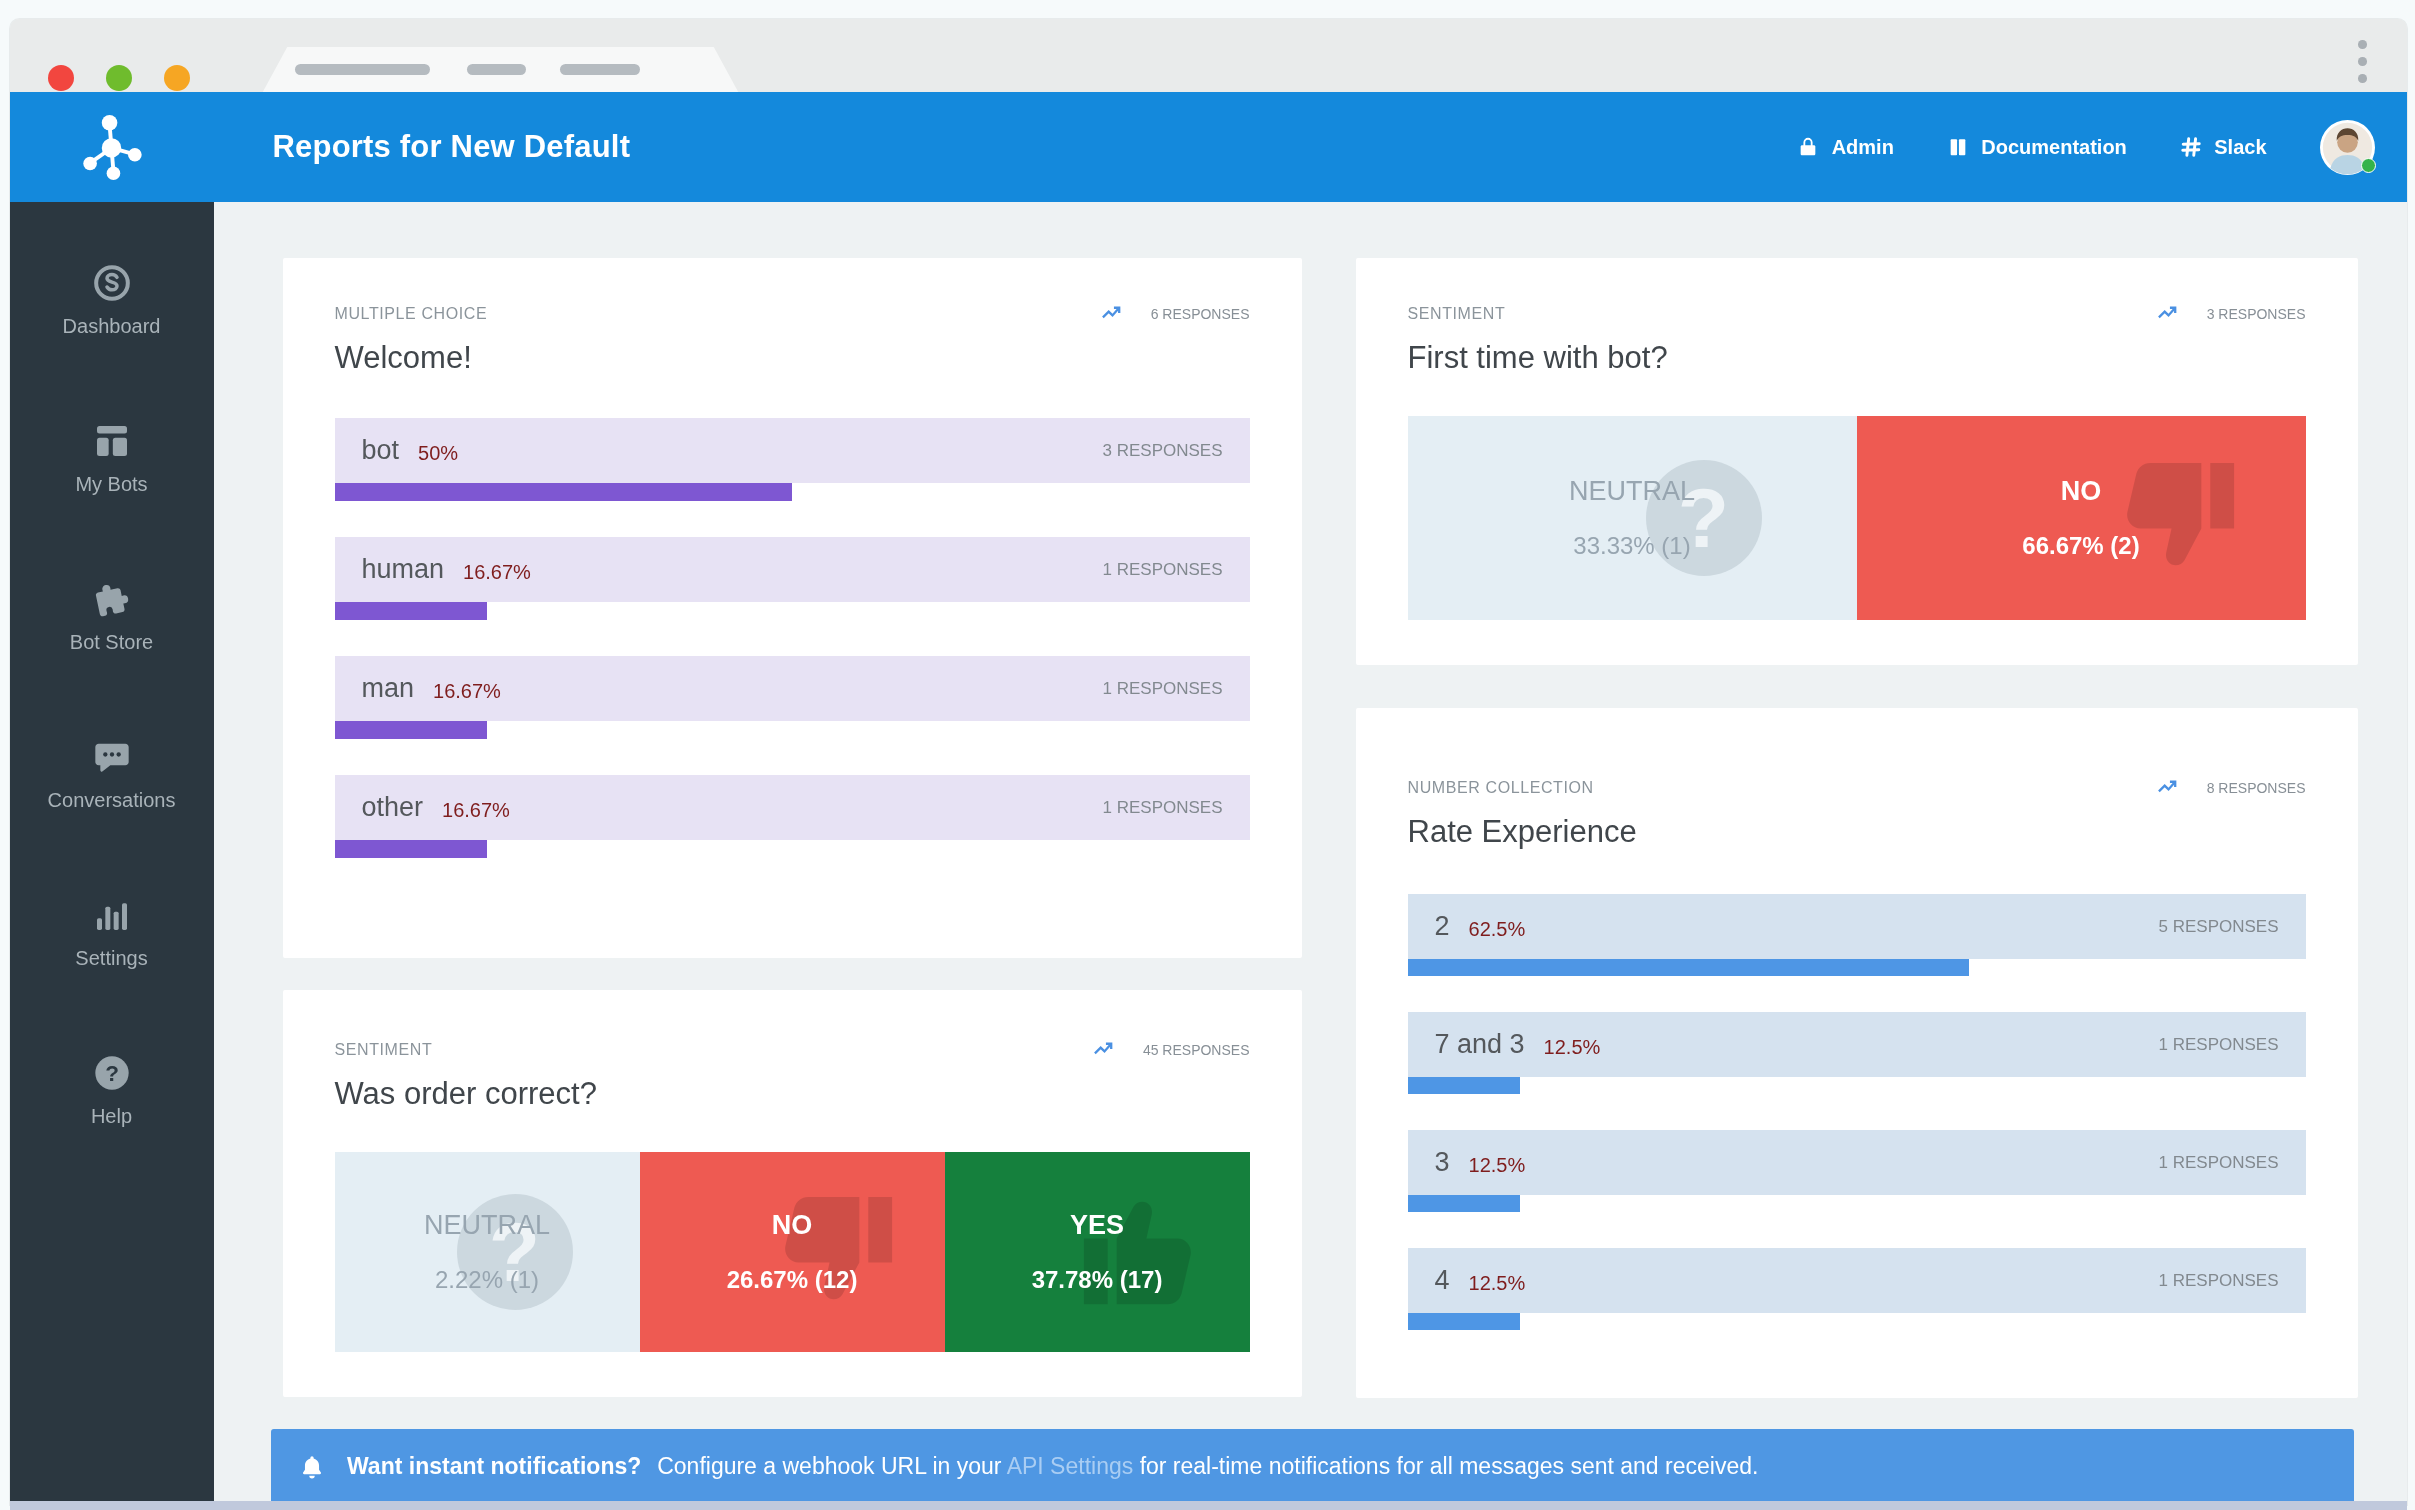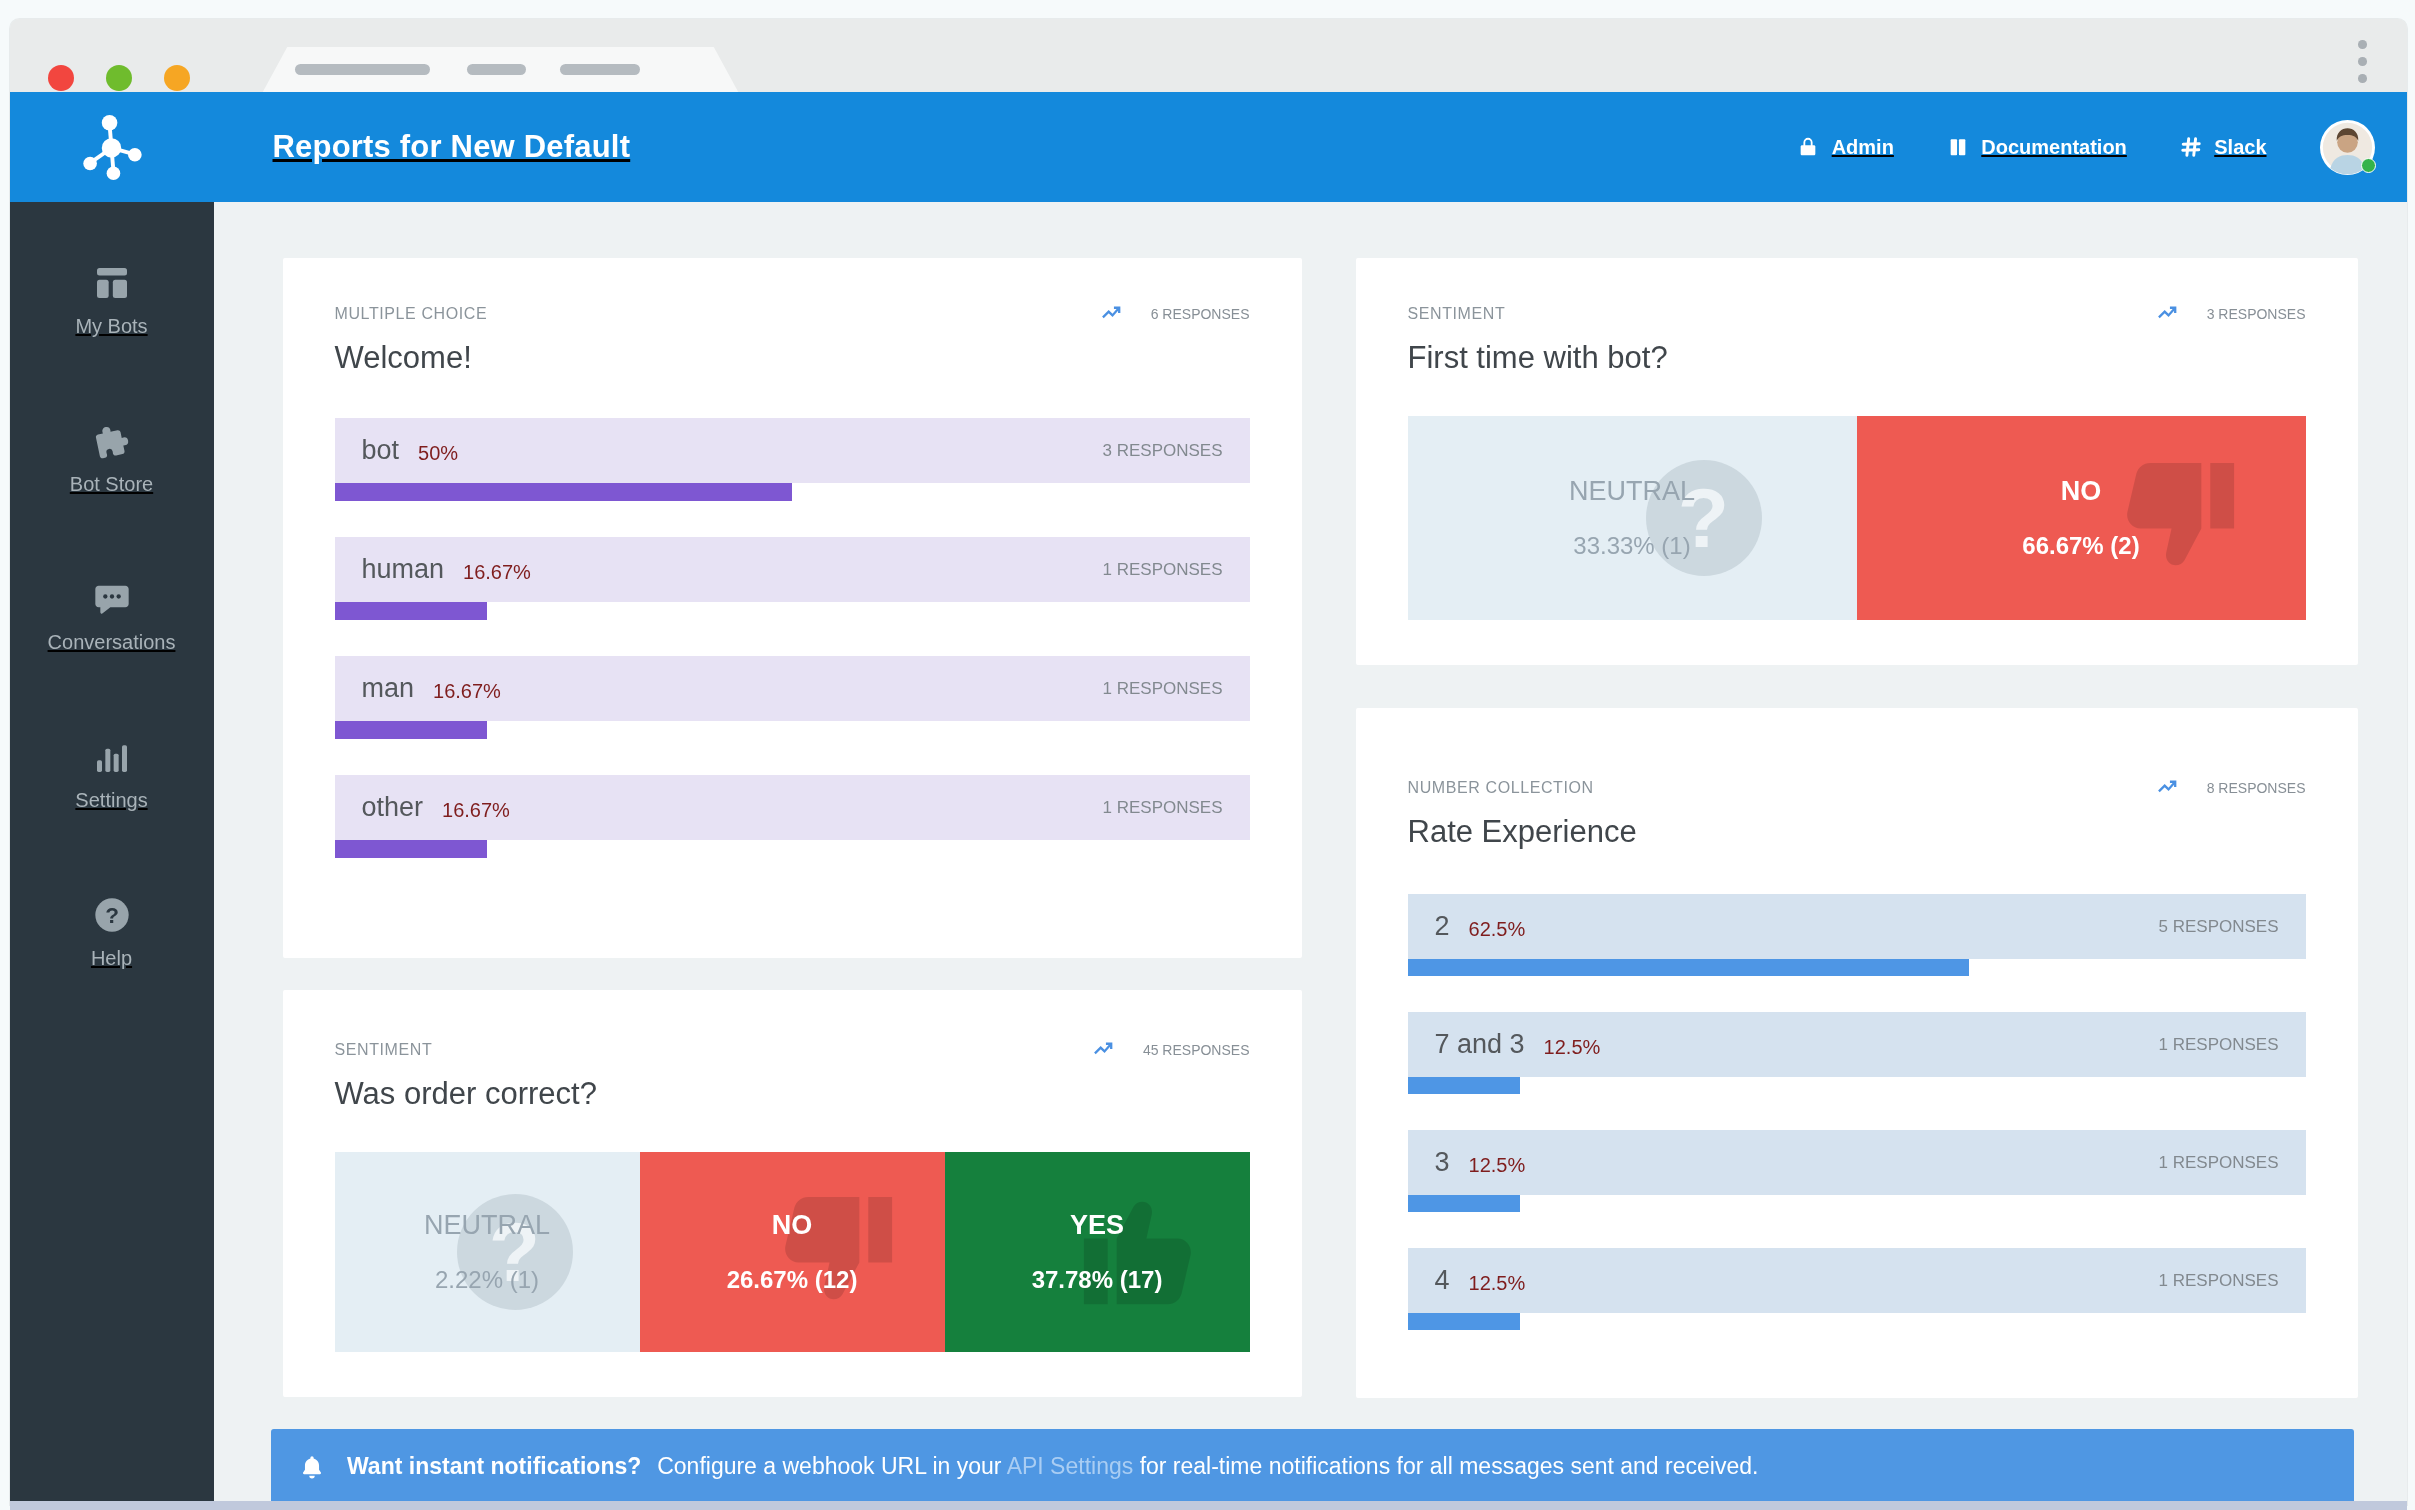--- a/index.html
+++ b/index.html
@@ -1,21 +1,21 @@
 <!DOCTYPE html>
 <html style="font-size:15px"><head>
 <meta charset="utf-8">
 <style>
   * { box-sizing: border-box; margin: 0; padding: 0; }
   html,body { width:2416px; height:1510px; background:#f6fafb; font-family:"Liberation Sans", sans-serif; overflow:hidden; }
 
   .stage { position:relative; width:2416px; height:1510px; }
   .window { position:absolute; left:9.5px; top:19px; width:2397px; height:1486px;
             border-radius:9.5px 9.5px 0 0; overflow:hidden; background:#eef2f3;
-            box-shadow:0 0 0 1px rgba(0,0,0,0.06); display:flex; flex-direction:column;text-decoration:underline; }
+            box-shadow:0 0 0 1px rgba(0,0,0,0.06); display:flex; flex-direction:column; }
   .bottom-strip { position:absolute; left:9.5px; bottom:0; width:2397px; height:8.6px; background:#c0c9dc; z-index:5; }
 
   
   .chrome { position:relative; height:73px; background:#e9ebeb; flex:none; }
   .traffic { position:absolute; top:46px; display:flex; gap:32px; left:38px; }
   .light { width:26px; height:26px; border-radius:50%; }
   .light.red { background:#f2463f; }
   .light.green { background:#6fbc2d; }
   .light.yellow { background:#f6a623; }
   .tab { position:absolute; left:253px; top:27.6px; width:476px; height:46px; background:#f7f8f8;
@@ -156,20 +156,27 @@
             <path d="M14.6 18c-.4-7 4.2-10.8 9.4-10.8s9.8 3.8 9.4 10.8c-2.2-3.6-4.4-5-9.4-5s-7.2 1.4-9.4 5z" fill="#5d4632"></path>
           </svg>
           <span class="dot"></span>
         </div>
       </div>
     </div>
 
     <div class="appbody">
       <div class="sidebar">
         <div class="side-item">
+          <svg viewBox="0 0 24 24">
+            <circle cx="12" cy="12" r="9.5" fill="none" stroke="#98a4ab" stroke-width="2.4"></circle>
+            <path d="M15 8.6c-.6-1-1.7-1.7-3-1.7-1.7 0-3 .9-3 2.3 0 2.8 6 1.7 6 4.6 0 1.4-1.3 2.3-3 2.3-1.3 0-2.4-.7-3-1.7" fill="none" stroke="#98a4ab" stroke-width="2.1" stroke-linecap="round"></path>
+          </svg>
+          <span class="side-label">Dashboard</span>
+        </div>
+        <div class="side-item">
           <svg viewBox="0 0 24 24" fill="#98a4ab">
             <rect x="3" y="3" width="18" height="4.5" rx="1.5"></rect>
             <rect x="3" y="10" width="7" height="11" rx="1.5"></rect>
             <rect x="12.5" y="10" width="8.5" height="11" rx="1.5"></rect>
           </svg>
           <span class="side-label">My Bots</span>
         </div>
         <div class="side-item">
           <svg viewBox="0 0 24 24" fill="#98a4ab" style="transform:rotate(-12deg)">
             <path d="M10 3a2.4 2.4 0 0 1 2.4 2.4l-.1 1h4.2c.9 0 1.6.7 1.6 1.6v3.4l1-.1a2.4 2.4 0 1 1 0 4.8l-1-.1v3.4c0 .9-.7 1.6-1.6 1.6h-3.9c-.9 0-1.6-.7-1.6-1.6l.1-1.2a1.9 1.9 0 1 0-3.8 0l.1 1.2c0 .9-.7 1.6-1.6 1.6H4.6c-.9 0-1.6-.7-1.6-1.6V8c0-.9.7-1.6 1.6-1.6h3l-.1-1A2.4 2.4 0 0 1 10 3z"></path>

